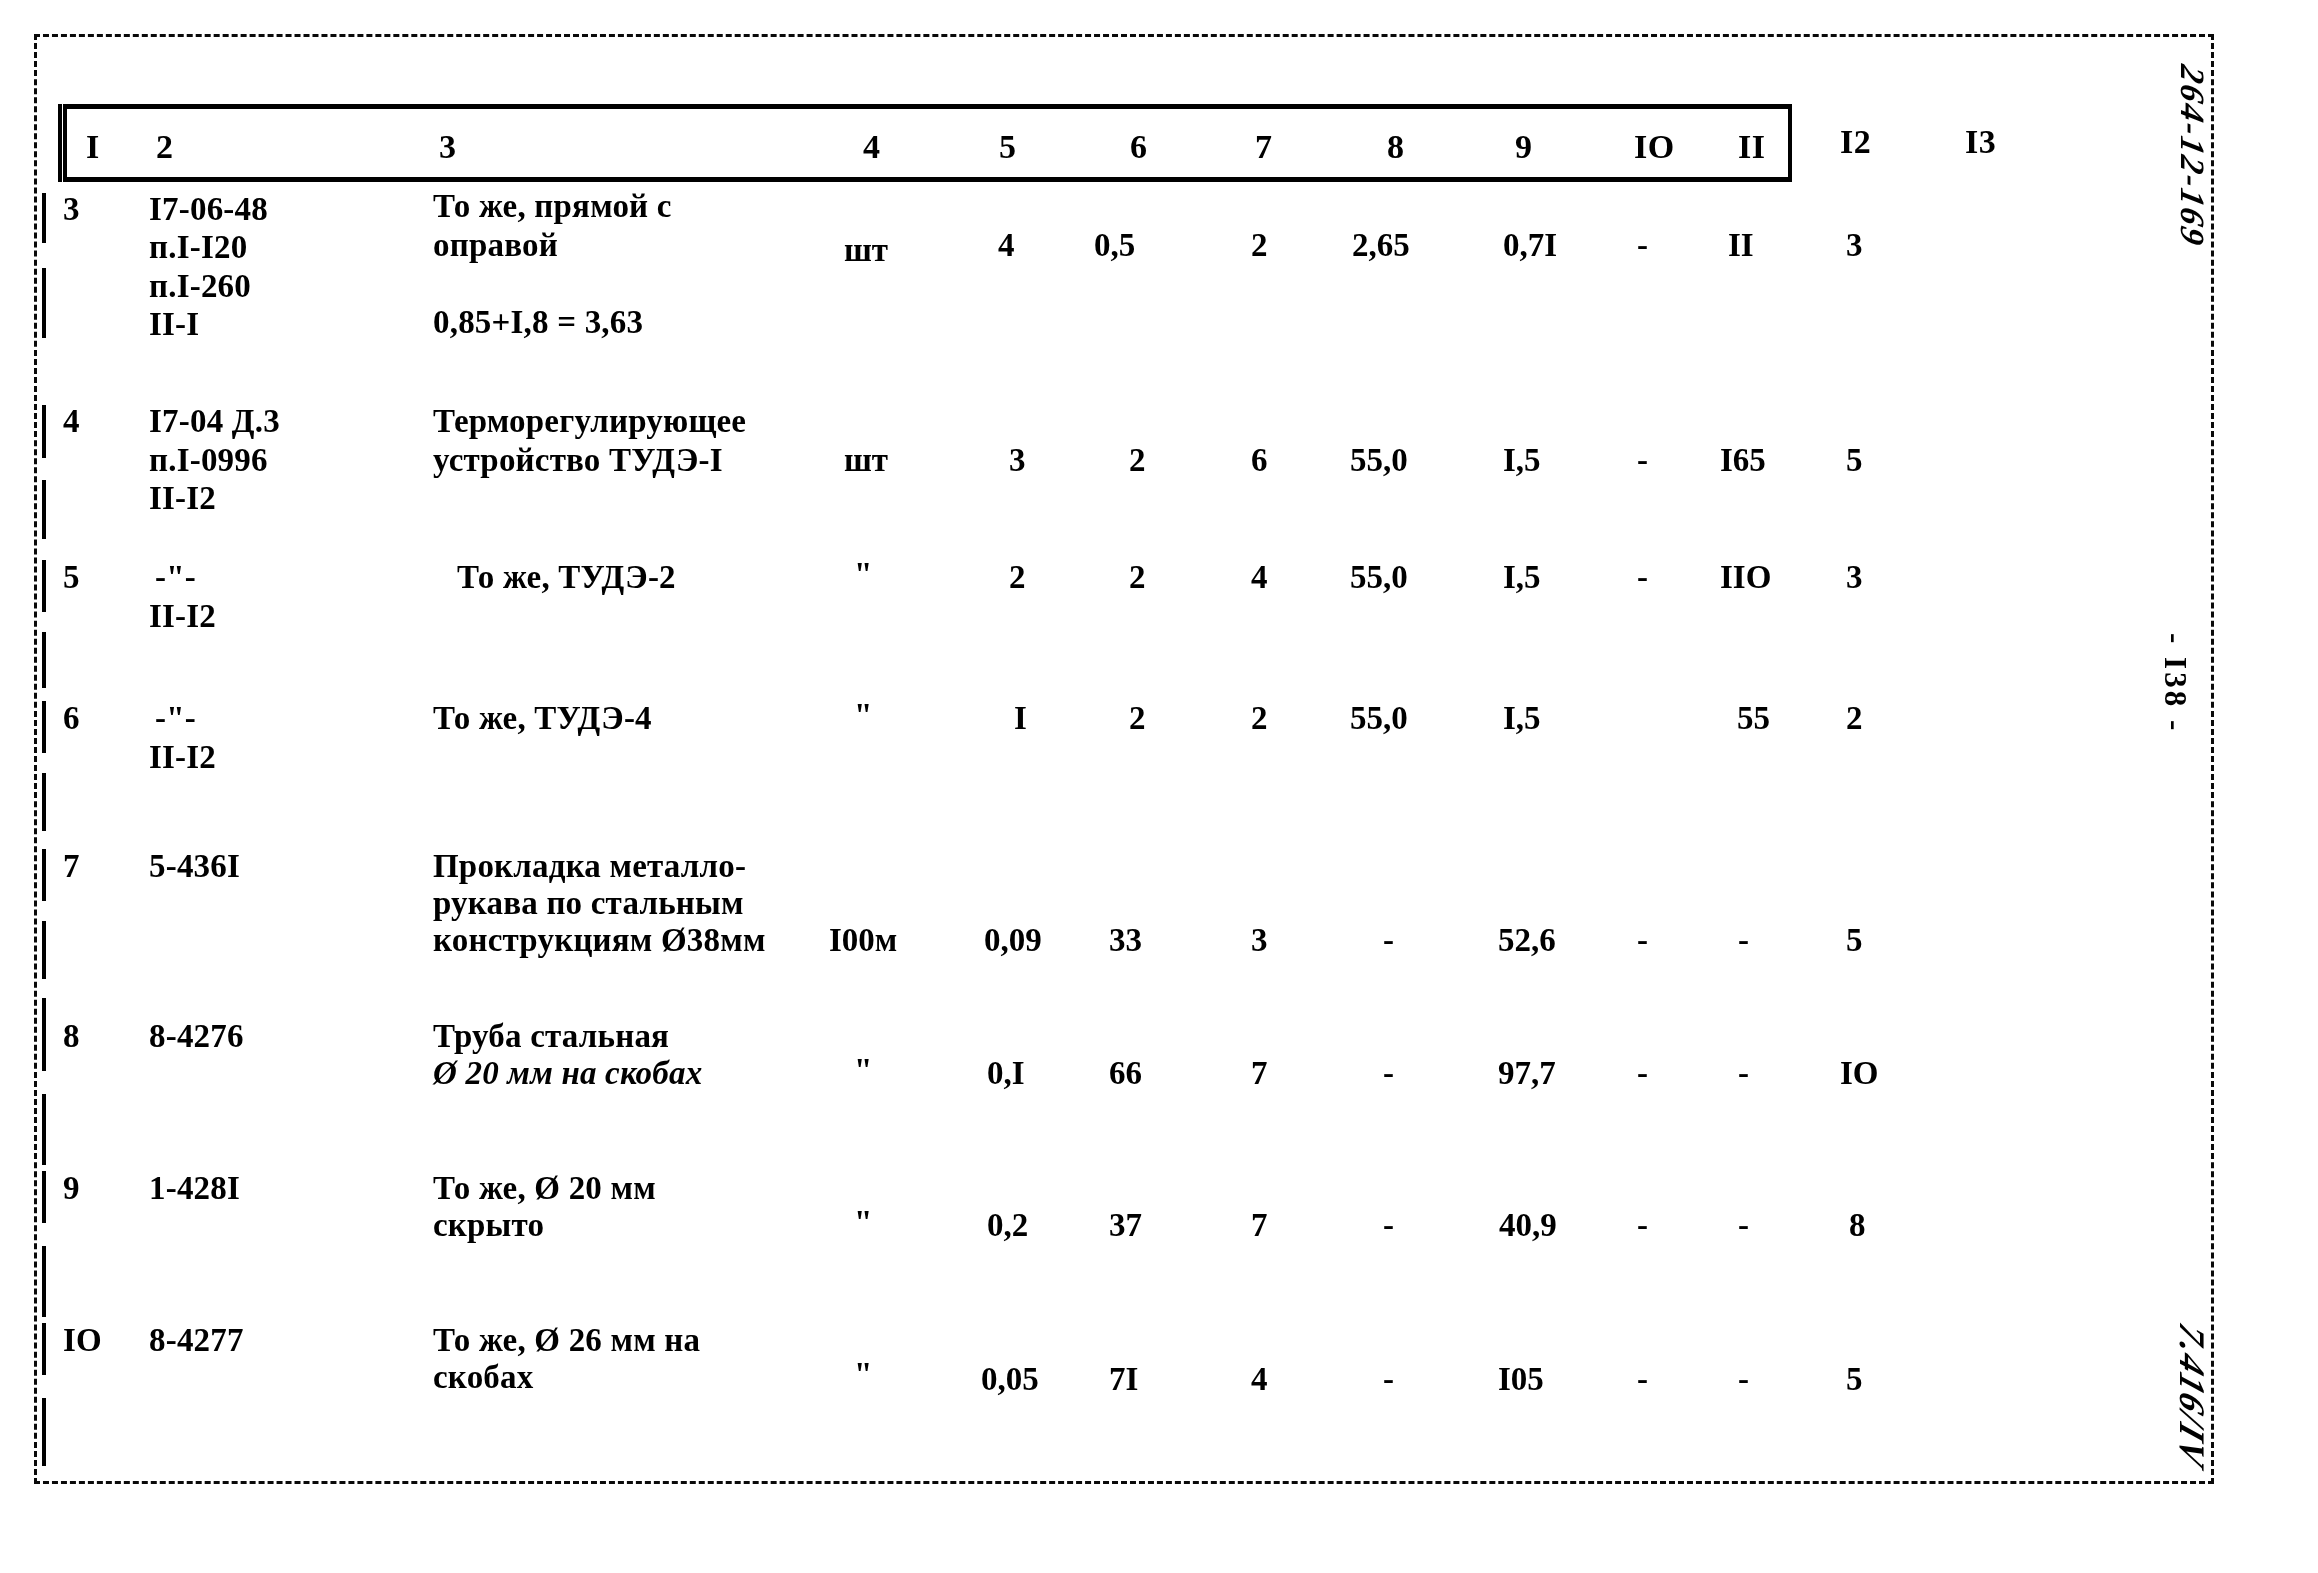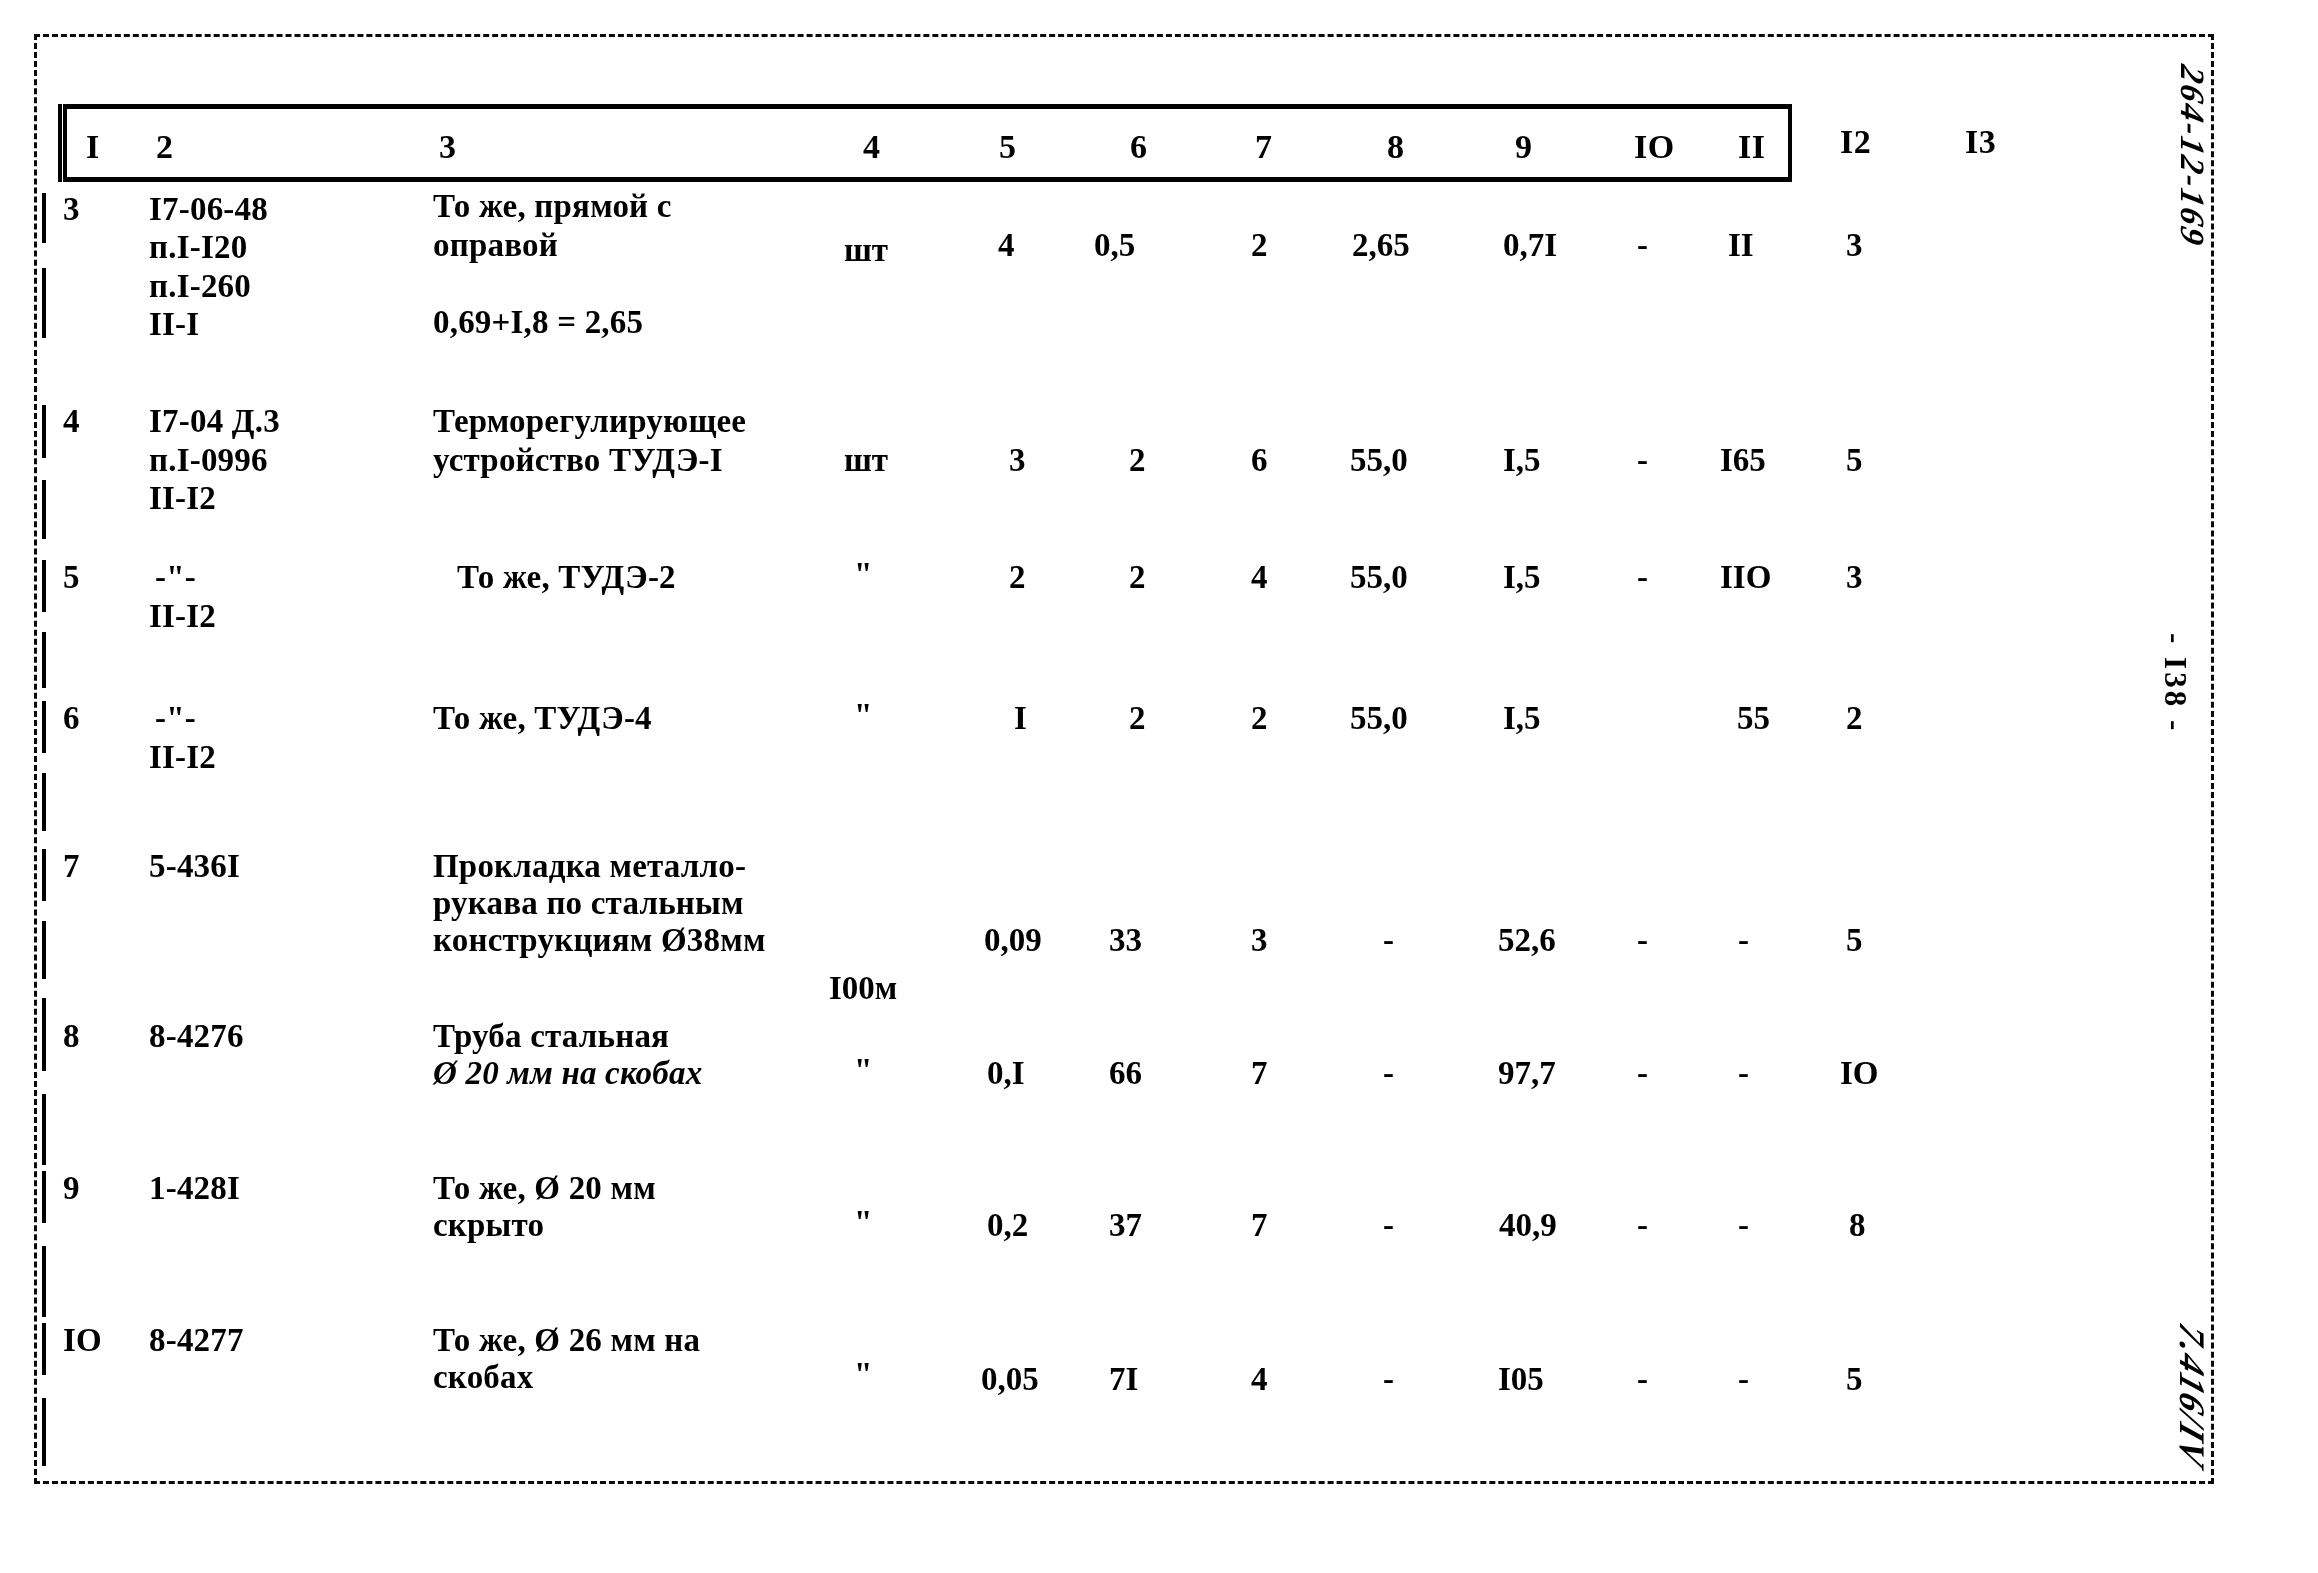--- a/index.html
+++ b/index.html
@@ -185,21 +185,21 @@
     <div class="data-row" style="height:215px;">
       <span class="rowtick" style="left:-21px; top:6px;  height:50px;"></span>
       <span class="rowtick" style="left:-21px; top:81px; height:70px;"></span>
       <span class="txt" style="left:0px;   top:3px;">3</span>
       <span class="txt" style="left:86px; top:3px;">I7-06-48</span>
       <span class="txt" style="left:86px; top:41px;">п.I-I20</span>
       <span class="txt" style="left:86px; top:80px;">п.I-260</span>
       <span class="txt" style="left:86px; top:118px;">II-I</span>
       <span class="txt" style="left:370px; top:0px;text-align:right;">То же, прямой с</span>
       <span class="txt" style="left:370px; top:39px;">оправой</span>
-      <span class="txt" style="left:370px; top:116px;">0,69+I,8 = 2,65</span>
+      <span class="txt" style="left:370px; top:116px;">0,85+I,8 = 3,63</span>
       <span class="num" style="left:781px; top:44px;">шт</span>
       <span class="num" style="left:935px; top:39px;">4</span>
       <span class="num" style="left:1031px; top:39px;">0,5</span>
       <span class="num" style="left:1188px; top:39px;">2</span>
       <span class="num" style="left:1289px; top:39px;">2,65</span>
       <span class="num" style="left:1440px; top:39px;">0,7I</span>
       <span class="num" style="left:1574px; top:39px;">-</span>
       <span class="num" style="left:1665px; top:39px;">II</span>
       <span class="num" style="left:1783px; top:39px;">3</span>
       <span class="num" style="left:1902px; top:39px;"></span>
@@ -266,21 +266,21 @@
 
     <div class="data-row" style="height:170px;">
       <span class="rowtick" style="left:-21px; top:1.5px;   height:52px;"></span>
       <span class="rowtick" style="left:-21px; top:74px; height:58px;"></span>
       <span class="rowtick" style="left:-21px; top:151px; height:43px;"></span>
       <span class="txt" style="left:0px;   top:0px;">7</span>
       <span class="txt" style="left:86px; top:0px;">5-436I</span>
       <span class="txt" style="left:370px; top:0px;">Прокладка металло-</span>
       <span class="txt" style="left:370px; top:37px;text-align:right;">рукава по стальным</span>
       <span class="txt" style="left:370px; top:74px;">конструкциям Ø38мм</span>
-      <span class="num" style="left:766px; top:74px;margin-top:48px;">I00м</span>
+      <span class="num" style="left:766px; top:74px;">I00м</span>
       <span class="num" style="left:921px; top:74px;">0,09</span>
       <span class="num" style="left:1046px; top:74px;">33</span>
       <span class="num" style="left:1188px; top:74px;">3</span>
       <span class="num" style="left:1320px; top:74px;">-</span>
       <span class="num" style="left:1435px; top:74px;">52,6</span>
       <span class="num" style="left:1574px; top:74px;">-</span>
       <span class="num" style="left:1675px; top:74px;">-</span>
       <span class="num" style="left:1783px; top:74px;">5</span>
       <span class="num" style="left:1902px; top:74px;"></span>
     </div>

